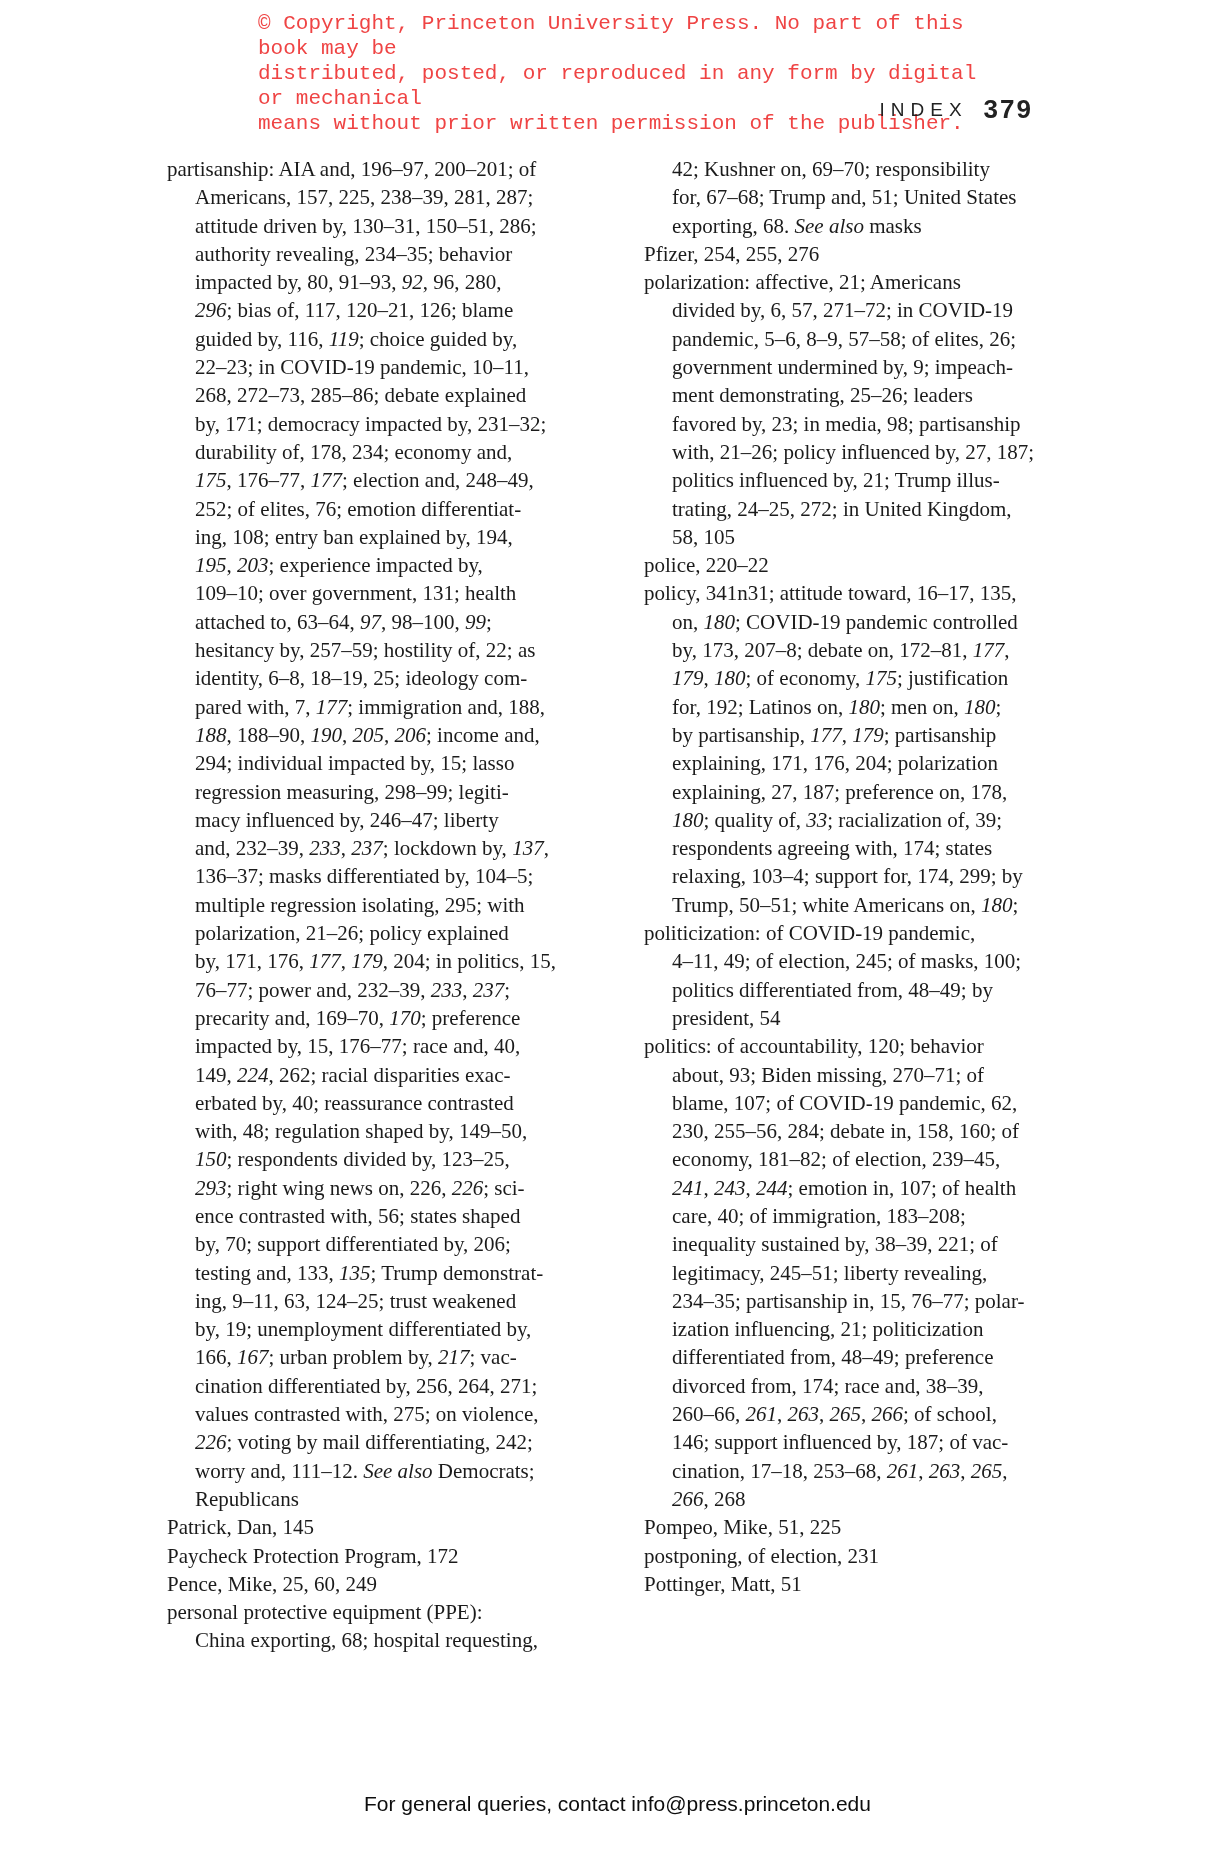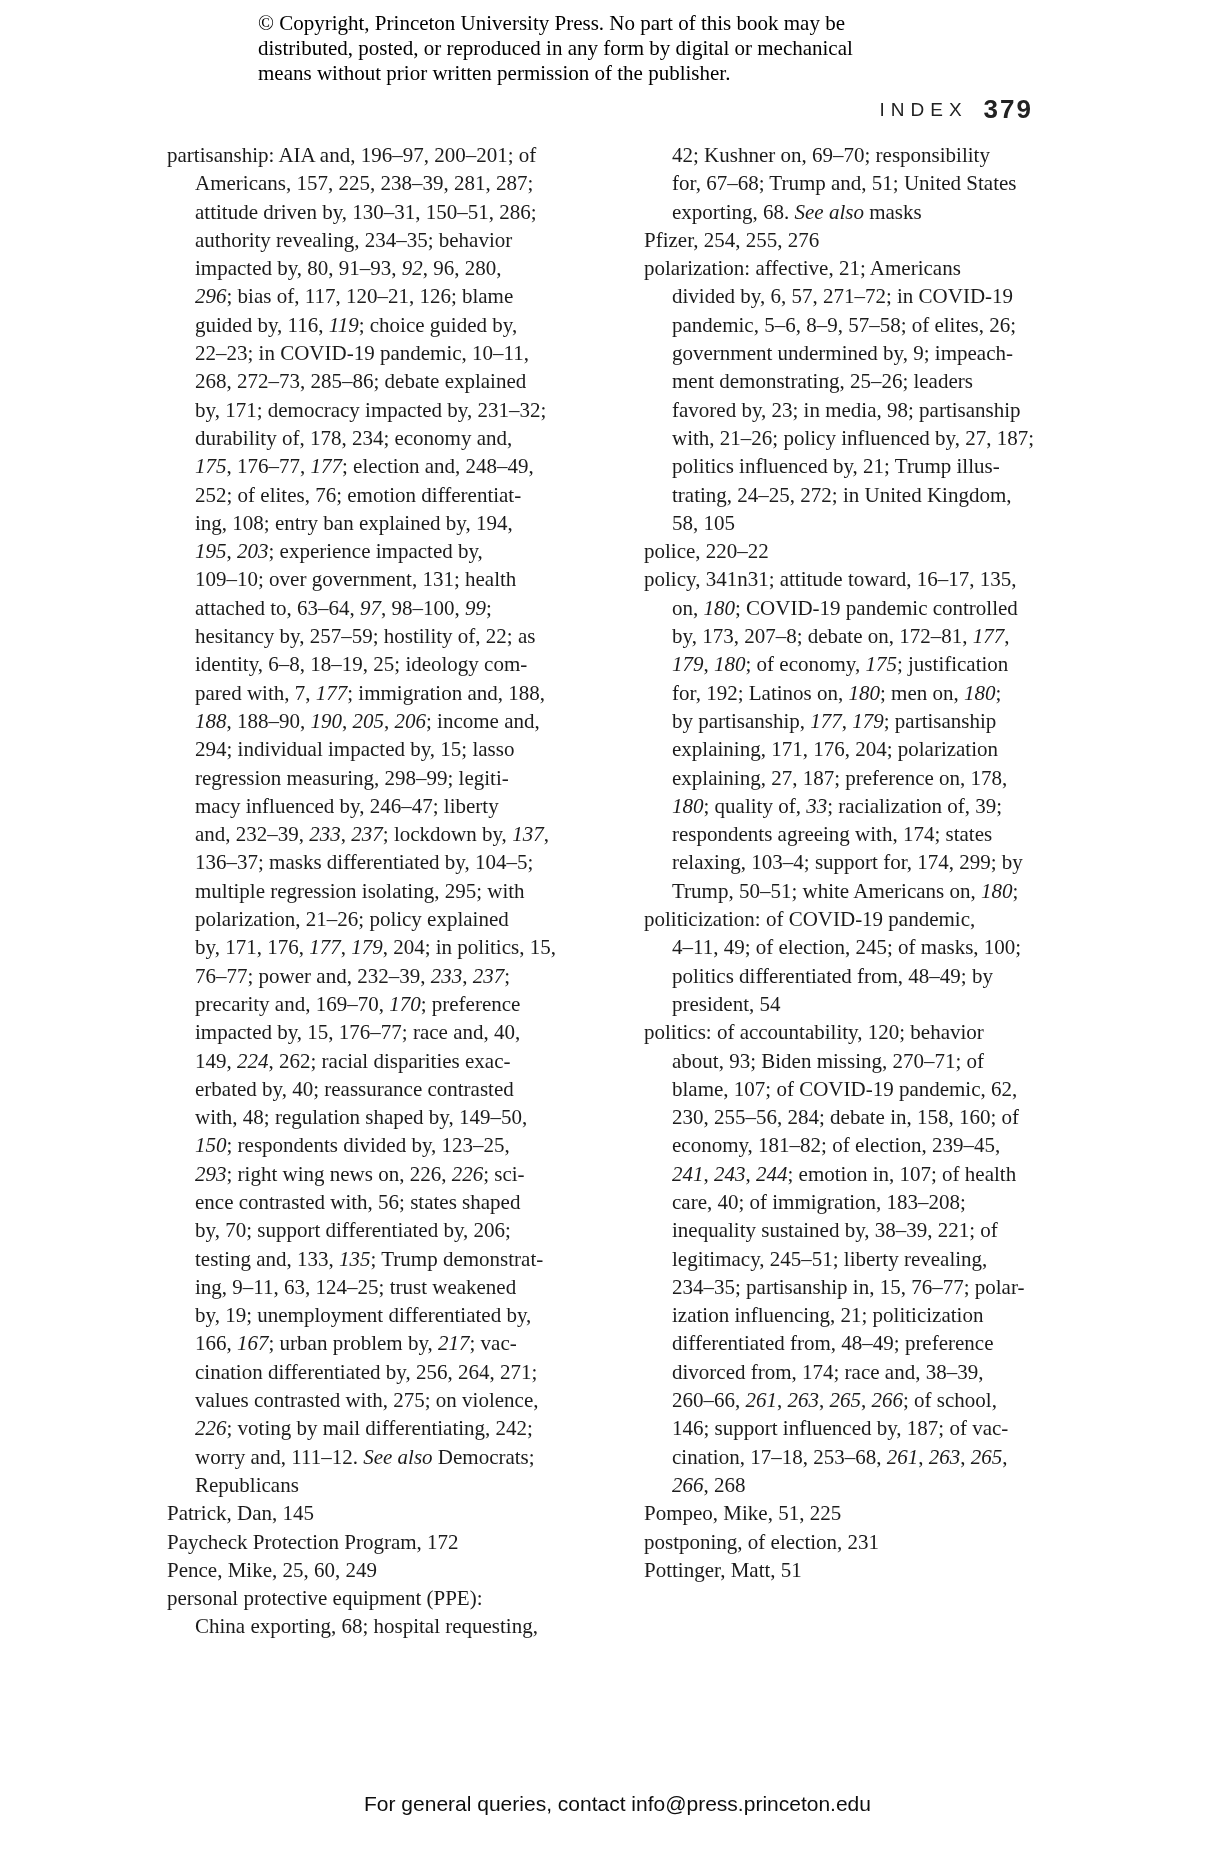--- a/index.html
+++ b/index.html
@@ -3,36 +3,36 @@
 <meta charset="utf-8">
 <style>
   html,body{margin:0;padding:0;}
   body{
     width:1225px;height:1850px;position:relative;background:#ffffff;
     font-family:"Liberation Serif", serif;color:#161616;
     -webkit-font-smoothing:antialiased;
   }
   .copyright{
     position:absolute;left:258px;top:11px;width:720px;
-    font-family:Liberation Serif, serif;
-    font-size:21px;line-height:25px;color:#000000;
+    font-family:Liberation Mono, monospace;
+    font-size:21px;line-height:25px;color:#ef4444;
   }
   .page-header{
     position:absolute;top:94px;right:192px;
     font-family:"Liberation Sans", sans-serif;color:#222;
     display:flex;align-items:center;
   }
   .page-header .section{
     font-size:19px;letter-spacing:6px;font-weight:500;
   }
   .page-header .pagenum{
     font-size:26px;font-weight:700;letter-spacing:2px;margin-left:16px;
   }
   .index-columns{
-    position:absolute;left:167px;top:141px;display:flex;
+    position:absolute;left:167px;top:155px;display:flex;
   }
   .col{width:430px;}
   .col.right{margin-left:47px;width:428px;}
   .line{
     font-size:21px;line-height:28.3px;white-space:nowrap;color:#1b1b1b;
   }
   .line.cont{padding-left:28px;}
   .line i{font-style:italic;}
   .footer{
     position:absolute;left:5px;top:1792px;width:1225px;text-align:center;

